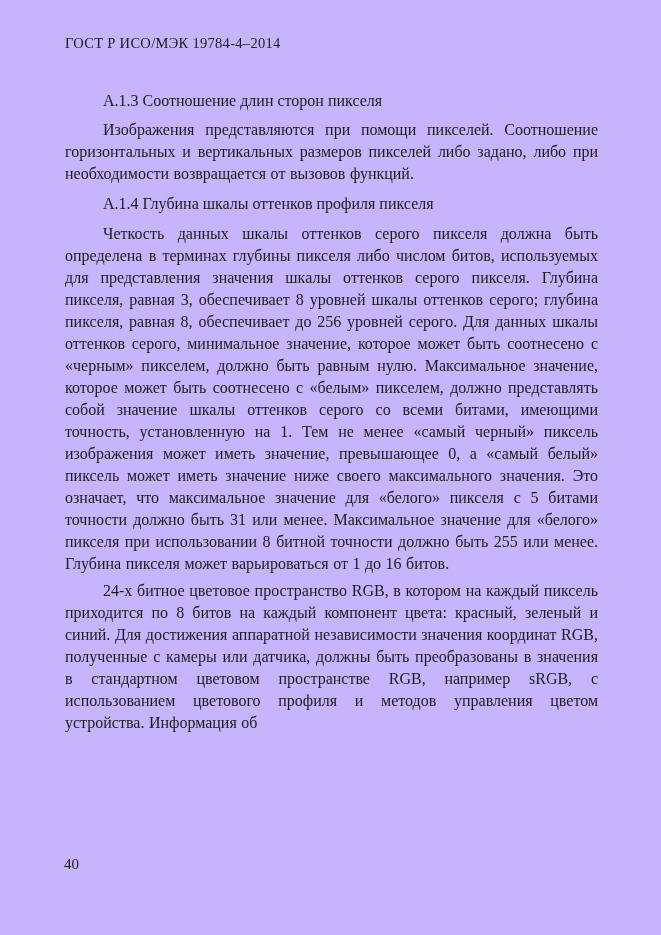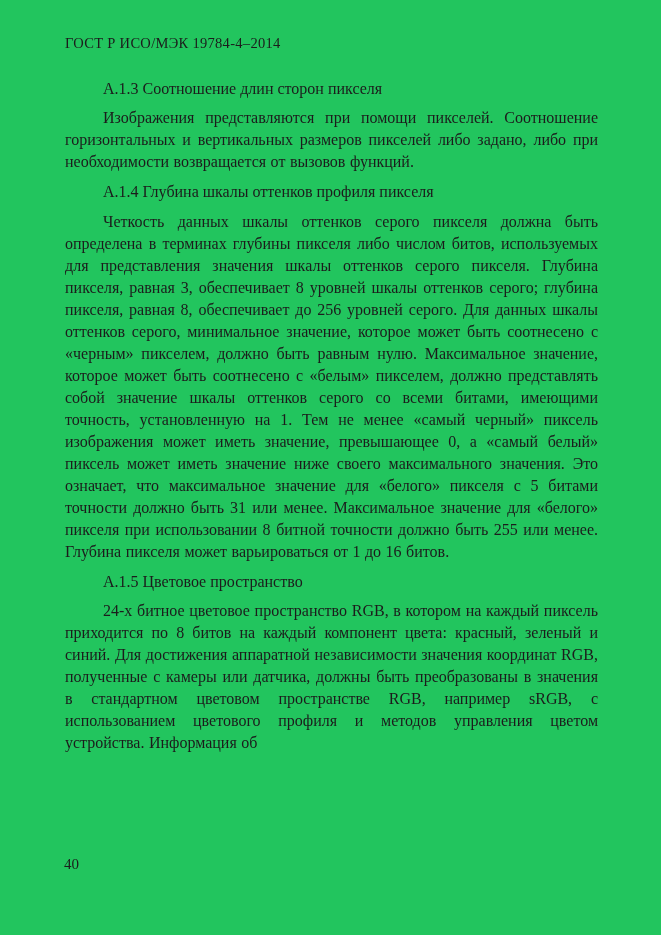--- a/index.html
+++ b/index.html
@@ -4,21 +4,21 @@
 <style>
   html, body {
     margin: 0;
     padding: 0;
     background: #ffffff;
   }
   .page {
     position: relative;
     width: 661px;
     height: 935px;
-    background: #22c55e;
+    background: #c4b5fd;
     font-family: "Liberation Serif", serif;
     color: #1c1c1c;
     overflow: hidden;
     box-sizing: border-box;
   }
   .content {
     position: absolute;
     left: 65px;
     top: 33px;
     width: 533px;
@@ -34,21 +34,21 @@
     padding: 0;
   }
   .section-heading {
     font-size: 16px;
     font-weight: normal;
     line-height: 27.3px;
     margin: 5px 0 0 0;
     text-indent: 38px;
   }
   .section:first-of-type .section-heading {
-    margin-top: 22px;
+    margin-top: 34px;
   }
   .para {
     font-size: 16px;
     line-height: 22px;
     margin: 5px 0 0 0;
     text-align: justify;
     text-indent: 38px;
     word-spacing: 0.5px;
   }
   .page-number {
@@ -71,20 +71,19 @@
       <h2 class="section-heading">А.1.3 Соотношение длин сторон пикселя</h2>
       <p class="para">Изображения представляются при помощи пикселей. Соотношение горизонтальных и вертикальных размеров пикселей либо задано, либо при необходимости возвращается от вызовов функций.</p>
     </section>
 
     <section class="section">
       <h2 class="section-heading">А.1.4 Глубина шкалы оттенков профиля пикселя</h2>
       <p class="para">Четкость данных шкалы оттенков серого пикселя должна быть определена в терминах глубины пикселя либо числом битов, используемых для представления значения шкалы оттенков серого пикселя. Глубина пикселя, равная 3, обеспечивает 8 уровней шкалы оттенков серого; глубина пикселя, равная 8, обеспечивает до 256 уровней серого. Для данных шкалы оттенков серого, минимальное значение, которое может быть соотнесено с «черным» пикселем, должно быть равным нулю. Максимальное значение, которое может быть соотнесено с «белым» пикселем, должно представлять собой значение шкалы оттенков серого со всеми битами, имеющими точность, установленную на 1. Тем не менее «самый черный» пиксель изображения может иметь значение, превышающее 0, а «самый белый» пиксель может иметь значение ниже своего максимального значения. Это означает, что максимальное значение для «белого» пикселя с 5 битами точности должно быть 31 или менее. Максимальное значение для «белого» пикселя при использовании 8 битной точности должно быть 255 или менее. Глубина пикселя может варьироваться от 1 до 16 битов.</p>
     </section>
 
     <section class="section">
-      <h2 class="section-heading">А.1.5 Цветовое пространство</h2>
       <p class="para">24-х битное цветовое пространство RGB, в котором на каждый пиксель приходится по 8 битов на каждый компонент цвета: красный, зеленый и синий. Для достижения аппаратной независимости значения координат RGB, полученные с камеры или датчика, должны быть преобразованы в значения в стандартном цветовом пространстве RGB, например sRGB, с использованием цветового профиля и методов управления цветом устройства. Информация об</p>
     </section>
 
   </div>
 
   <div class="page-number">40</div>
 </div>
 
 </body></html>

